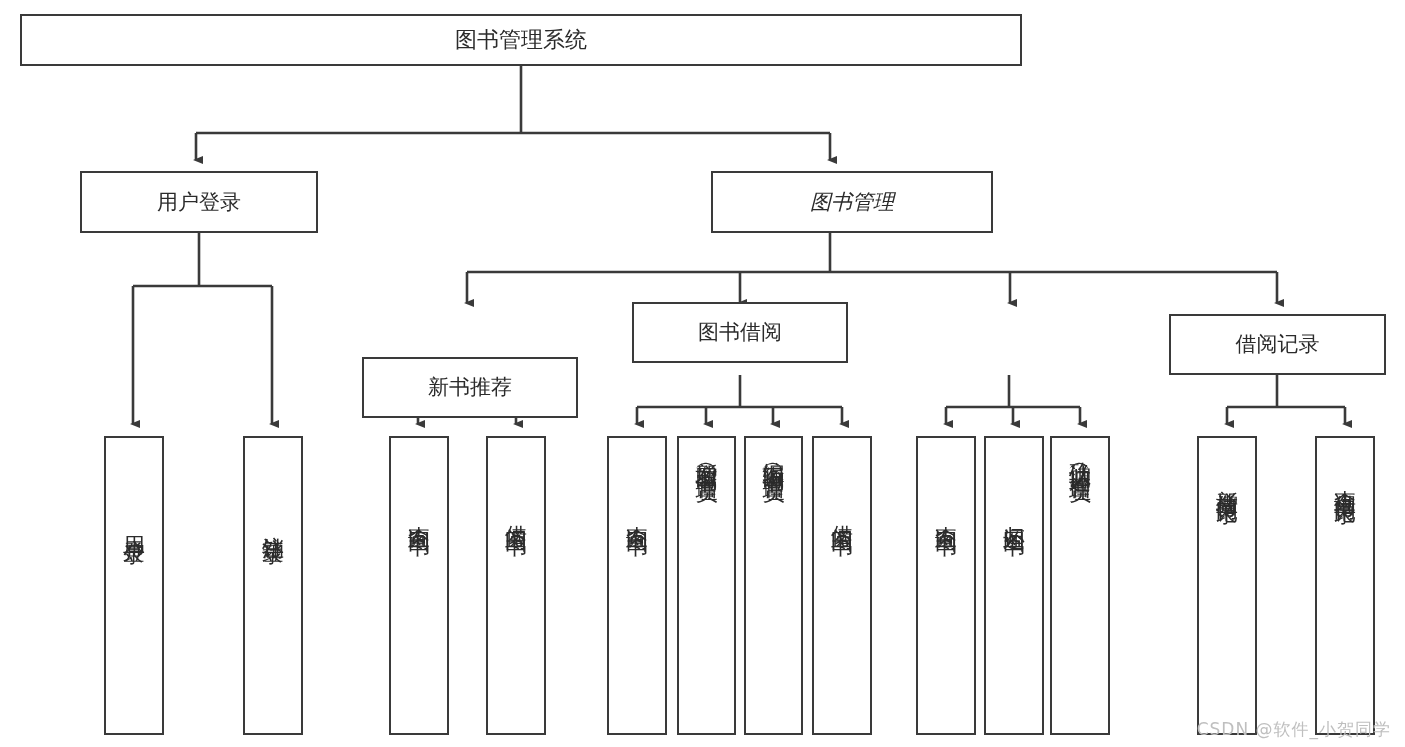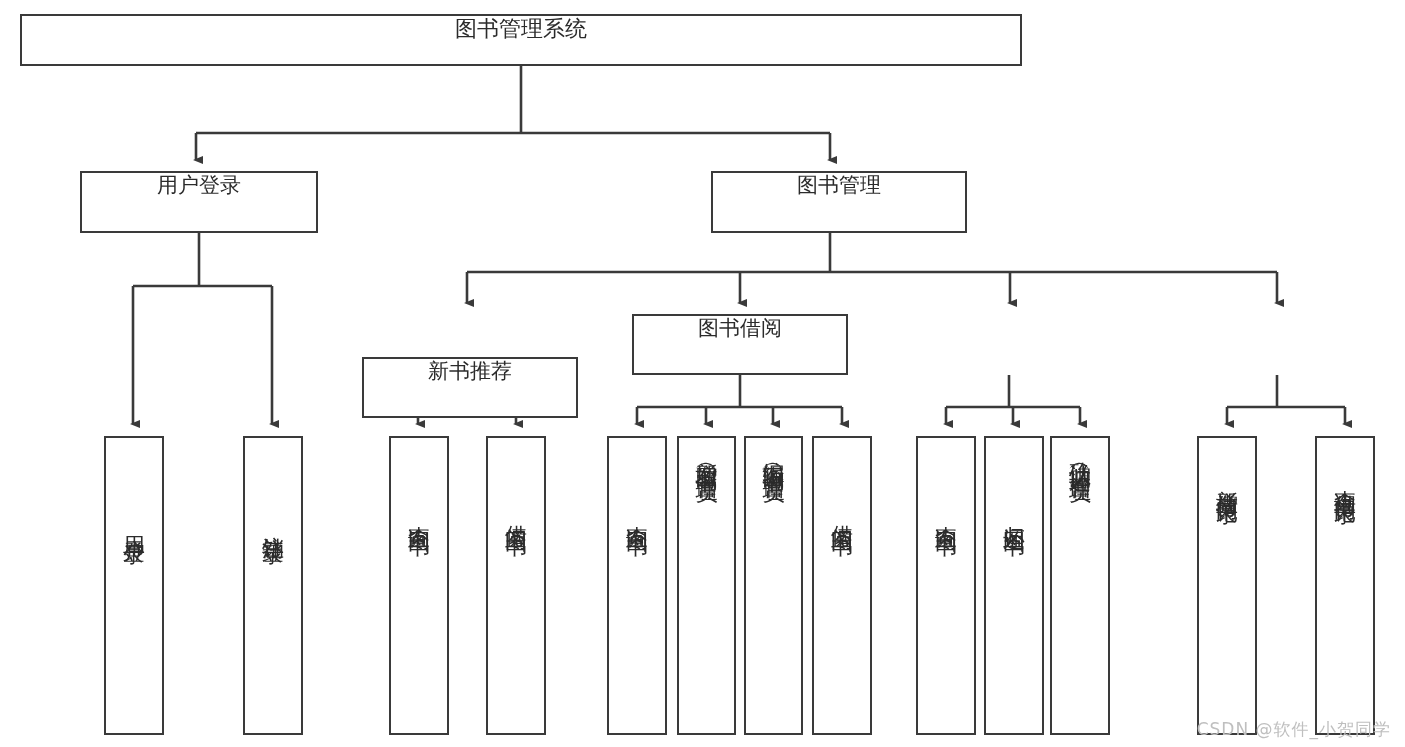--- a/index.html
+++ b/index.html
@@ -1,19 +1,19 @@
 <!DOCTYPE html>
 <html><head>
 <meta charset="utf-8">
 <style>
   html,body{margin:0;padding:0;background:#ffffff;}
   #root{position:relative;width:1405px;height:747px;background:#ffffff;
         font-family:"DejaVu Sans","Liberation Sans",sans-serif;overflow:hidden;}
   .node{position:absolute;box-sizing:border-box;border:2px solid #3a3a3a;
-        background:#ffffff;display:flex;align-items:flex-start;justify-content:center;}
+        background:#ffffff;display:flex;align-items:center;justify-content:center;}
   .node .lbl{color:#2b2b2b;text-align:center;line-height:1.18;white-space:pre-wrap;}
   .node.h .lbl{font-size:21px;}
   .node.h.root .lbl{font-size:22px;}
   .node.v{align-items:flex-start;justify-content:center;padding-top:2px;}
   .node.v .lbl{writing-mode:vertical-rl;text-orientation:upright;
                font-size:22px;letter-spacing:3px;line-height:1.0;}
   .node.v.tall .lbl{margin-top:0px;}
   svg.edges{position:absolute;left:0;top:0;width:1405px;height:747px;}
   .watermark{position:absolute;right:14px;bottom:6px;color:#bfbfbf;font-size:17px;
              letter-spacing:1px;white-space:nowrap;padding-left:40px;}
@@ -73,29 +73,32 @@
     </g>
   </svg>
 
   <div class="node h root" style="left:20px;top:14px;width:1002px;height:52px;">
     <span class="lbl">图书管理系统</span>
   </div>
 
   <div class="node h" style="left:80px;top:171px;width:238px;height:62px;">
     <span class="lbl">用户登录</span>
   </div>
-  <div class="node h" style="left:711px;top:171px;width:256px;height:62px;">
+  <div class="node h" style="left:711px;top:171px;width:282px;height:62px;font-style:italic;">
     <span class="lbl">图书管理</span>
   </div>
 
   <div class="node h" style="left:362px;top:314px;width:216px;height:61px;margin-top:43px;">
     <span class="lbl">新书推荐</span>
   </div>
-  <div class="node h" style="left:632px;top:314px;width:216px;height:61px;">
+  <div class="node h" style="left:632px;top:302px;width:216px;height:61px;">
     <span class="lbl">图书借阅</span>
+  </div>
+  <div class="node h" style="left:1169px;top:314px;width:217px;height:61px;">
+    <span class="lbl">借阅记录</span>
   </div>
 
   <div class="node v" style="left:104px;top:436px;width:60px;height:299px;">
     <span class="lbl" style="margin-top:78px;">用户登录</span>
   </div>
   <div class="node v" style="left:243px;top:436px;width:60px;height:299px;">
     <span class="lbl" style="margin-top:78px;">注销登录</span>
   </div>
 
   <div class="node v" style="left:389px;top:436px;width:60px;height:299px;">

